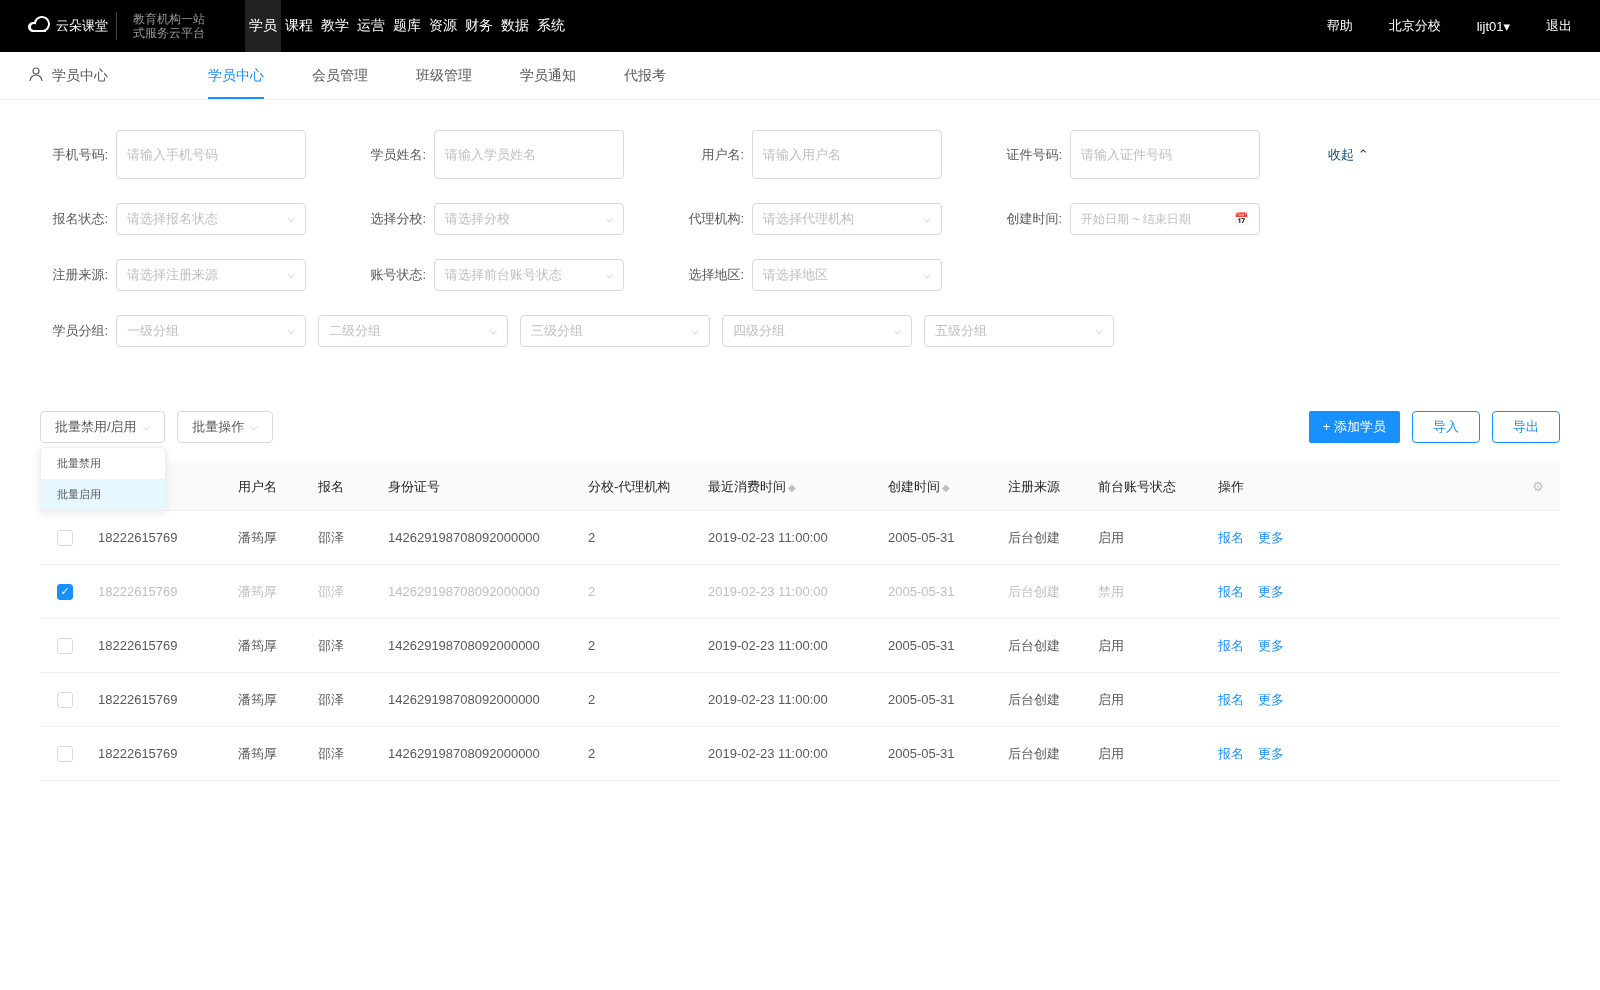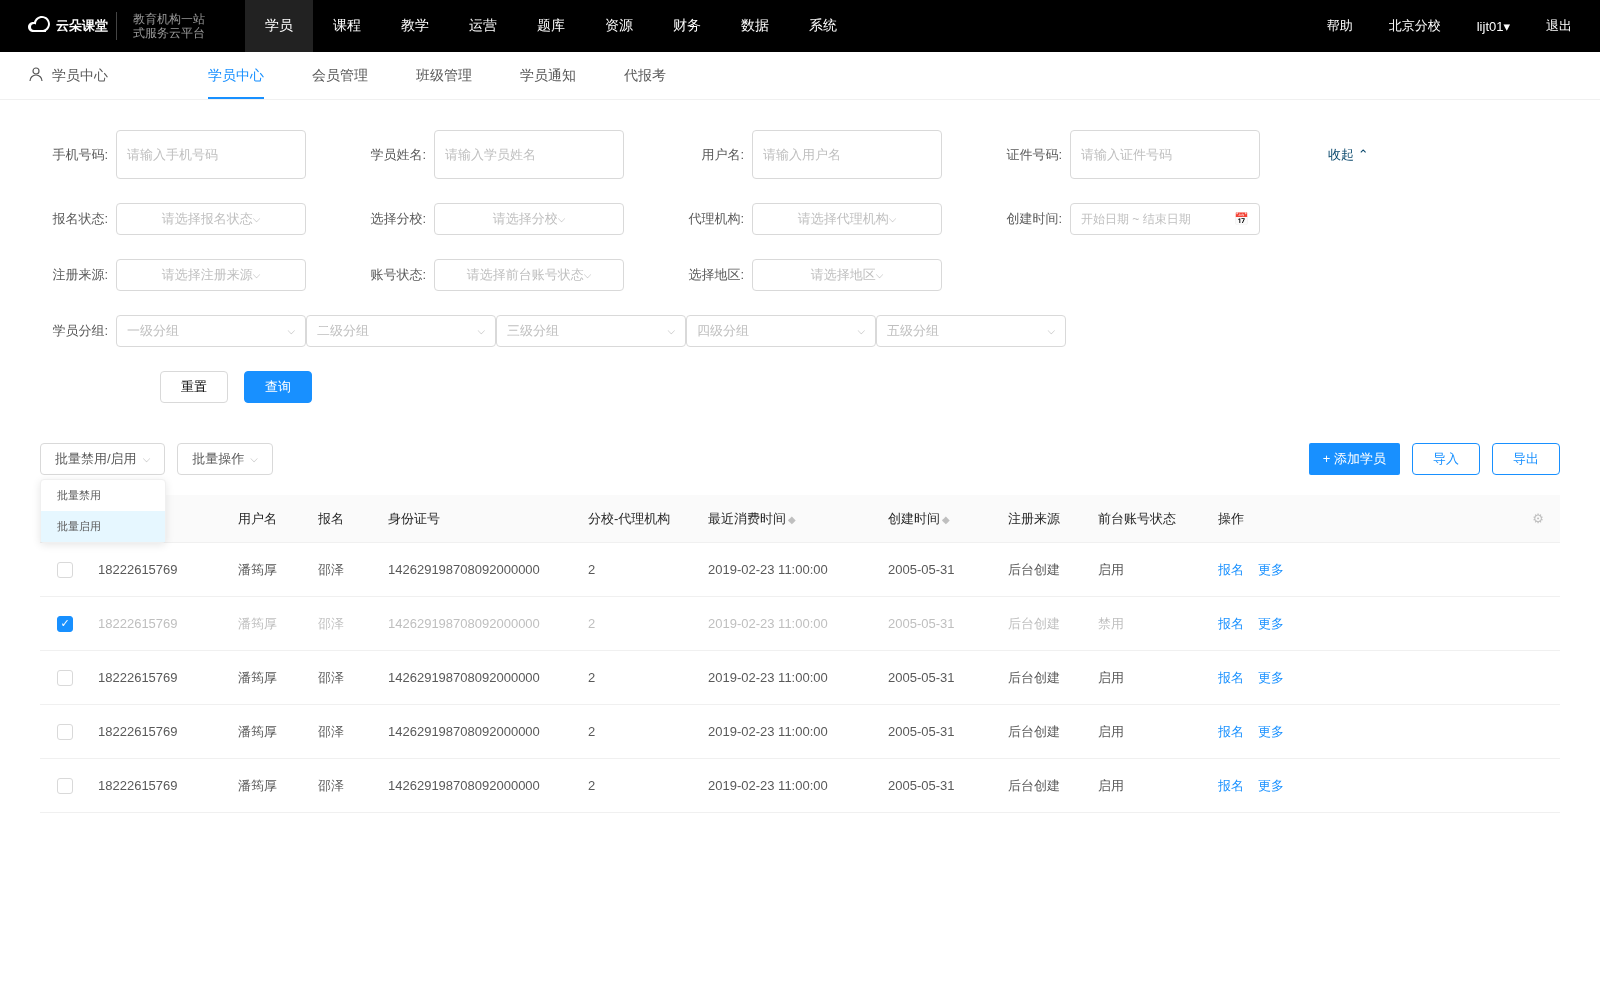--- a/index.html
+++ b/index.html
@@ -1,39 +1,39 @@
 <!DOCTYPE html>
 <html><head>
 <meta charset="utf-8">
 <style>
 *{margin:0;padding:0;box-sizing:border-box;font-family:-apple-system,BlinkMacSystemFont,"PingFang SC","Hiragino Sans GB","Microsoft YaHei",sans-serif}
 body{color:#595959;font-size:14px;background:#fff}
 .top-nav{background:#000;height:52px;display:flex;align-items:center;padding:0 28px}
 .logo{display:flex;align-items:center;margin-right:40px}
 .logo-icon{color:#fff;font-size:18px;margin-right:6px}
-.logo-text{color:#fff;font-size:13px;font-weight:700}
+.logo-text{color:#fff;font-size:13px;font-weight:400}
 .logo-sub{color:#999;font-size:12px;border-left:1px solid #444;padding-left:16px;margin-left:8px;line-height:1.2}
 .nav-items{display:flex;height:100%}
-.nav-item{color:#fff;padding:0 20px;display:flex;align-items:center;cursor:pointer;font-size:14px}
+.nav-item{color:#fff;padding:0 4px;display:flex;align-items:center;cursor:pointer;font-size:14px}
 .nav-item.active{background:#222}
 .nav-right{margin-left:auto;display:flex;align-items:center;gap:36px}
 .nav-right-item{color:#fff;cursor:pointer;font-size:13px}
 .sub-nav{background:#fff;height:48px;display:flex;align-items:center;padding:0 28px;border-bottom:1px solid #f0f0f0}
 .sub-nav-title{display:flex;align-items:center;gap:8px;margin-right:100px;font-size:14px}
 .sub-nav-items{display:flex;gap:48px;height:100%}
 .sub-nav-item{display:flex;align-items:center;cursor:pointer;font-size:14px;position:relative}
 .sub-nav-item.active{color:#1890ff}
 .sub-nav-item.active::after{content:'';position:absolute;bottom:0;left:0;right:0;height:2px;background:#1890ff}
 .filters{padding:30px 40px 20px}
 .filter-row{display:flex;gap:52px;margin-bottom:24px;align-items:center}
 .filter-group{display:flex;align-items:center}
 .filter-label{min-width:68px;text-align:right;margin-right:8px;font-size:13px;color:#595959}
 .filter-input{width:190px;height:49px;border:1px solid #d9d9d9;border-radius:4px;padding:0 10px;font-size:13px;outline:none}
 .filter-input::placeholder{color:#bfbfbf}
-.filter-select{width:190px;height:32px;border:1px solid #d9d9d9;border-radius:4px;padding:0 10px;font-size:13px;color:#bfbfbf;display:flex;align-items:center;justify-content:center;cursor:pointer}
+.filter-select{width:190px;height:32px;border:1px solid #d9d9d9;border-radius:4px;padding:0 10px;font-size:13px;color:#bfbfbf;display:flex;align-items:center;justify-content:space-between;cursor:pointer}
 .date-range{width:190px;height:32px;border:1px solid #d9d9d9;border-radius:4px;padding:0 10px;font-size:12px;color:#bfbfbf;display:flex;align-items:center;justify-content:space-between;cursor:pointer}
 .collapse-link{color:#0c4a6e;cursor:pointer;font-size:13px;margin-left:16px}
 .group-select{width:190px;height:32px;border:1px solid #d9d9d9;border-radius:4px;padding:0 10px;font-size:13px;color:#bfbfbf;display:flex;align-items:center;justify-content:space-between;cursor:pointer}
 .btn-row{padding-left:120px;display:flex;gap:16px}
 .btn{height:32px;padding:0 20px;border:1px solid #d9d9d9;border-radius:4px;background:#fff;cursor:pointer;font-size:13px}
 .btn-primary{background:#1890ff;color:#fff;border-color:#1890ff}
 .toolbar{padding:20px 40px 0;display:flex;align-items:center;justify-content:space-between;position:relative}
 .toolbar-left{display:flex;gap:12px;position:relative}
 .dropdown-btn{height:32px;padding:0 14px;border:1px solid #d9d9d9;border-radius:4px;background:#fff;cursor:pointer;font-size:13px;display:flex;align-items:center;gap:6px}
 .dropdown-menu{position:absolute;top:36px;left:0;background:#fff;border:1px solid #f0f0f0;border-radius:4px;box-shadow:0 2px 8px rgba(0,0,0,0.1);min-width:126px;z-index:10}
@@ -190,21 +190,21 @@
           <div class="filter-select">
             <span>请选择地区</span>
             <span class="chevron">⌵</span>
           </div>
         </div>
       </div>
     </div>
   <div class="filter-row">
     <div class="filter-group">
       <span class="filter-label">学员分组:</span>
-      <div id="group-selects" style="display:flex;">
+      <div id="group-selects" style="display:flex;gap:12px">
           <div class="group-select">
             <span>一级分组</span>
             <span class="chevron">⌵</span>
           </div>
           <div class="group-select">
             <span>二级分组</span>
             <span class="chevron">⌵</span>
           </div>
           <div class="group-select">
             <span>三级分组</span>
@@ -213,24 +213,20 @@
           <div class="group-select">
             <span>四级分组</span>
             <span class="chevron">⌵</span>
           </div>
           <div class="group-select">
             <span>五级分组</span>
             <span class="chevron">⌵</span>
           </div>
         </div>
     </div>
-  </div>
-  <div class="btn-row">
-    <button class="btn">重置</button>
-    <button class="btn btn-primary">查询</button>
   </div>
 </div>
 
 <div class="toolbar">
   <div class="toolbar-left">
     <div class="dropdown-btn">
       <span>批量禁用/启用</span>
         <span class="chevron">⌵</span>
     </div>
     <div class="dropdown-btn">

